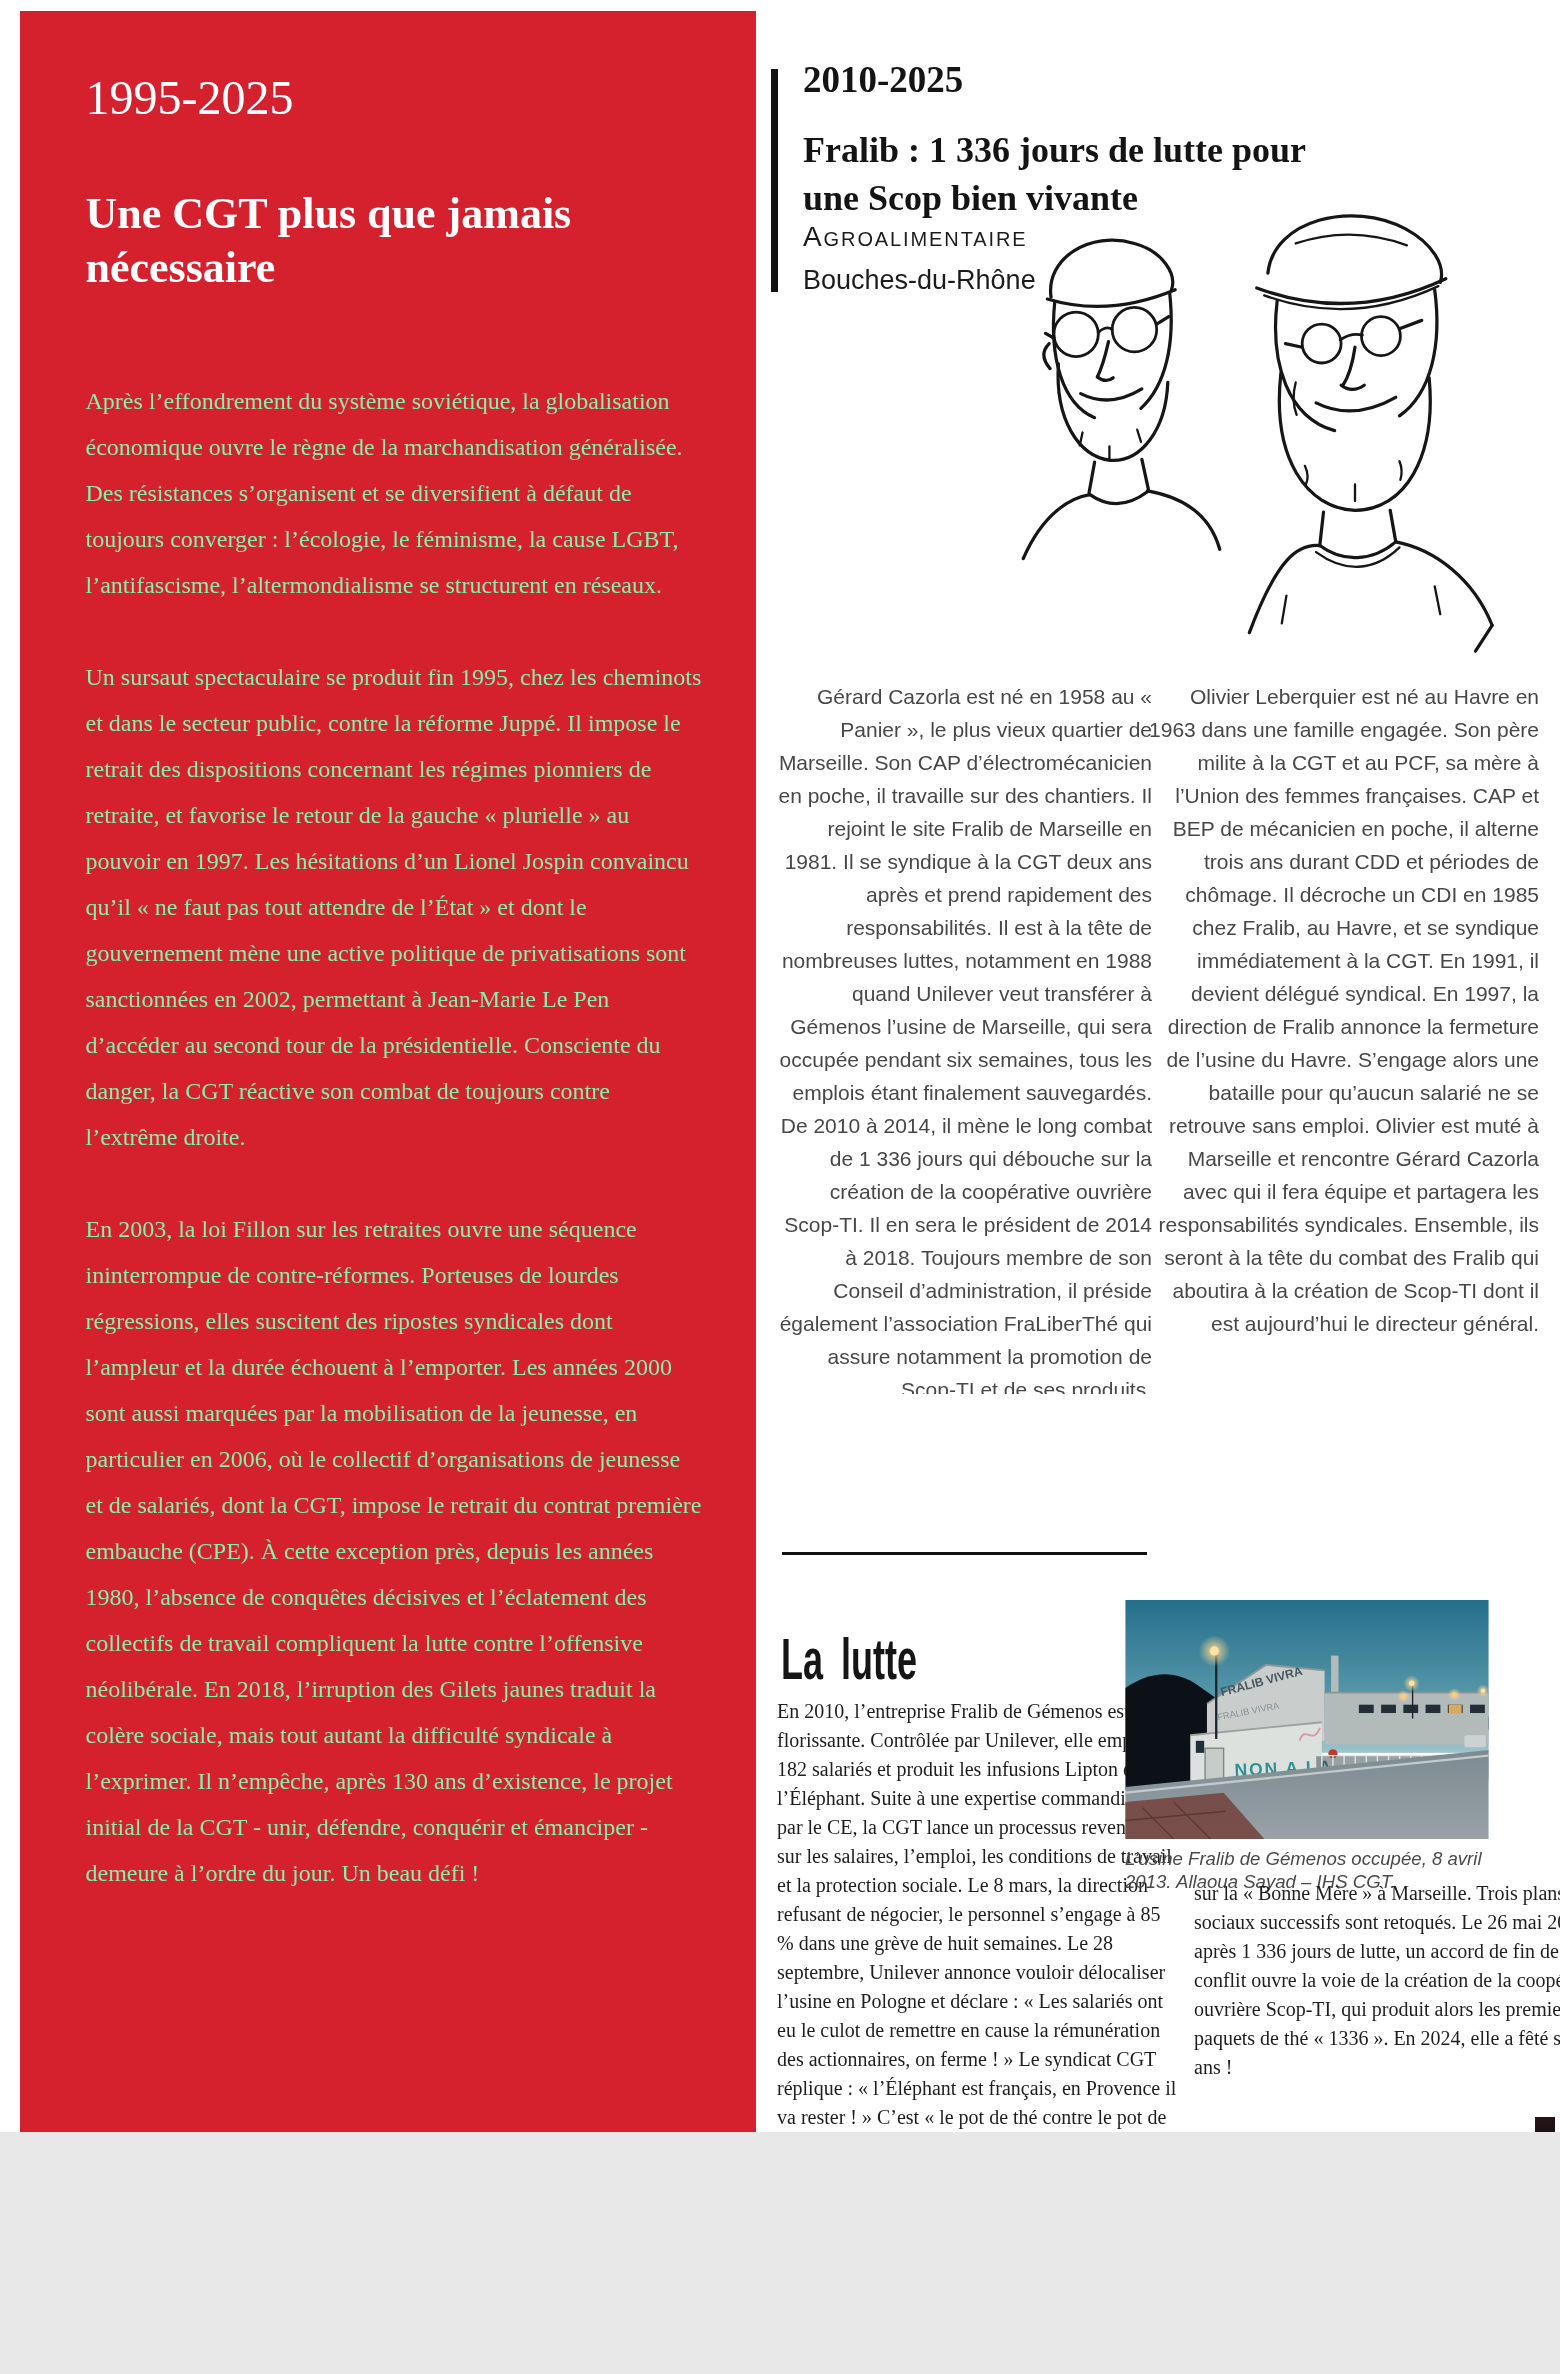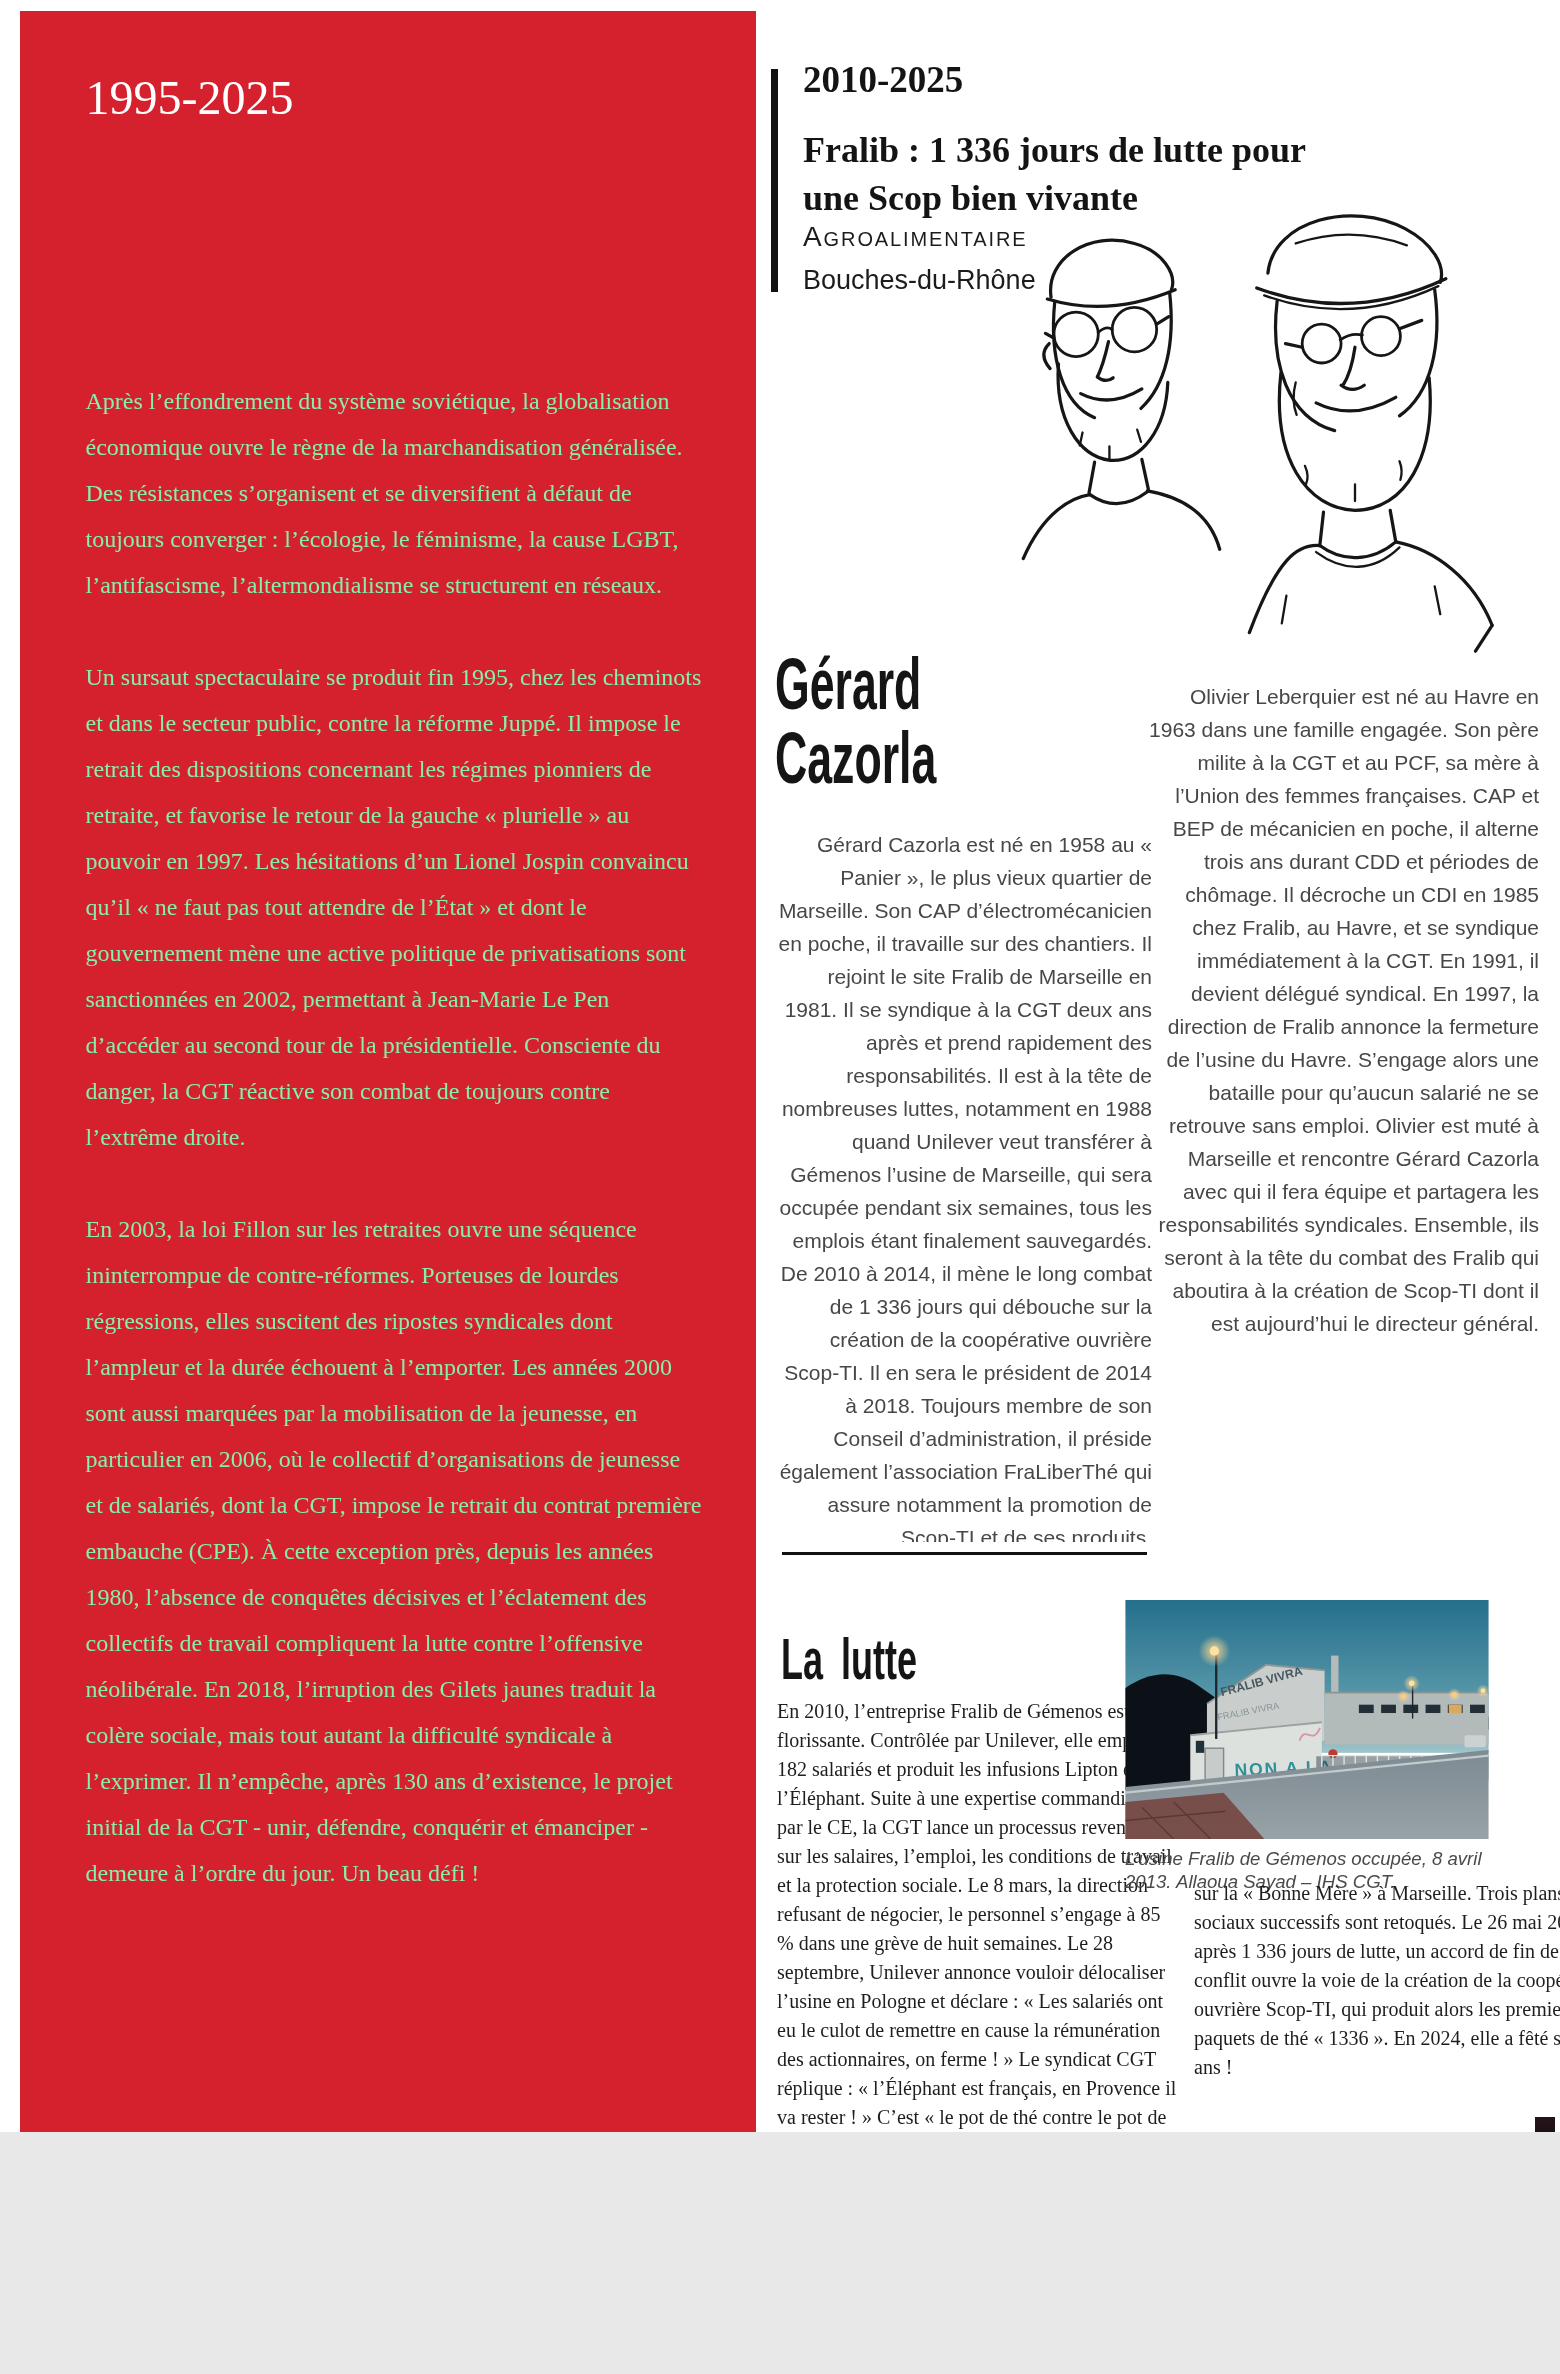--- a/index.html
+++ b/index.html
@@ -55,20 +55,21 @@
   
   text{font-family:"Liberation Sans",sans-serif;}
 </style>
 </head>
 <body>
 
 <div class="page">
 
   <aside class="red-panel">
     <div class="rp-kicker">1995-2025</div>
+    <h1 class="rp-title">Une CGT plus que jamais nécessaire</h1>
     <div class="rp-body">
       <p>Après l’effondrement du système soviétique, la globalisation économique ouvre le règne de la marchandisation généralisée. Des résistances s’organisent et se diversifient à défaut de toujours converger : l’écologie, le féminisme, la cause LGBT, l’antifascisme, l’altermondialisme se structurent en réseaux.</p>
       <p>Un sursaut spectaculaire se produit fin 1995, chez les cheminots et dans le secteur public, contre la réforme Juppé.  Il impose le retrait des dispositions concernant les régimes pionniers de retraite, et favorise le retour de la gauche « plurielle » au pouvoir en 1997. Les hésitations d’un Lionel Jospin convaincu qu’il « ne faut pas tout attendre de l’État » et dont le gouvernement mène une active politique de privatisations sont sanctionnées en 2002, permettant à Jean-Marie Le Pen d’accéder au second tour de la présidentielle. Consciente du danger, la CGT réactive son combat de toujours contre l’extrême droite.</p>
       <p>En 2003, la loi Fillon sur les retraites ouvre une séquence ininterrompue de contre-réformes. Porteuses de lourdes régressions, elles suscitent des ripostes syndicales dont l’ampleur et la durée échouent à l’emporter. Les années 2000 sont aussi marquées par la mobilisation de la jeunesse, en particulier en 2006, où le collectif d’organisations de jeunesse et de salariés, dont la CGT, impose le retrait du contrat première embauche (CPE). À cette exception près, depuis les années 1980, l’absence de conquêtes décisives et l’éclatement des collectifs de travail compliquent la lutte contre l’offensive néolibérale. En 2018, l’irruption des Gilets jaunes traduit la colère sociale, mais tout autant la difficulté syndicale à l’exprimer. Il n’empêche, après 130 ans d’existence, le projet initial de la CGT - unir, défendre, conquérir et émanciper - demeure à l’ordre du jour. Un beau défi !</p>
     </div>
   </aside>
 
   <div class="edge-bar"></div>
   <div class="art-kicker">2010-2025</div>
   <h1 class="art-title">Fralib : 1 336 jours de lutte pour une Scop bien vivante</h1>
@@ -120,22 +121,20 @@
       <path d="M378,388 C402,406 434,406 460,384"></path>
       <path d="M374,395 C404,417 436,417 464,390" stroke-width="2.5"></path>
       <path d="M302,482 C332,402 354,386 378,388"></path>
       <path d="M460,384 C502,392 544,424 564,474"></path>
       <path d="M564,474 L546,502"></path>
       <path d="M342,442 L337,472 M502,432 L508,462" stroke-width="2.5"></path>
     </g>
   </svg>
 
   <section class="profile profile-0">
-    <h2><span class="condensed">Gérard</span><br>
-        <span class="condensed">Cazorla</span></h2>
     <p class="bio">Gérard Cazorla est né en 1958 au « Panier », le plus vieux quartier de Marseille. Son CAP d’électromécanicien en poche, il travaille sur des chantiers. Il rejoint le site Fralib de Marseille en 1981. Il se syndique à la CGT deux ans après et prend rapidement des responsabilités. Il est à la tête de nombreuses luttes, notamment en 1988 quand Unilever veut transférer à Gémenos l’usine de Marseille, qui sera occupée pendant six semaines, tous les emplois étant finalement sauvegardés. De 2010 à 2014, il mène le long combat de 1 336 jours qui débouche sur la création de la coopérative ouvrière Scop-TI. Il en sera le président de 2014 à 2018. Toujours membre de son Conseil d’administration, il préside également l’association FraLiberThé qui assure notamment la promotion de Scop-TI et de ses produits.</p>
   </section>
 
   <section class="profile profile-1">
     <p class="bio">Olivier Leberquier est né au Havre en 1963 dans une famille engagée. Son père milite à la CGT et au PCF, sa mère à l’Union des femmes françaises. CAP et BEP de mécanicien en poche, il alterne trois ans durant CDD et périodes de chômage. Il décroche un CDI en 1985 chez Fralib, au Havre, et se syndique immédiatement à la CGT. En 1991, il devient délégué syndical. En 1997, la direction de Fralib annonce la fermeture de l’usine du Havre. S’engage alors une bataille pour qu’aucun salarié ne se retrouve sans emploi. Olivier est muté à Marseille et rencontre Gérard Cazorla avec qui il fera équipe et partagera les responsabilités syndicales. Ensemble, ils seront à la tête du combat des Fralib qui aboutira à la création de Scop-TI dont il est aujourd’hui le directeur général.</p>
   </section>
 
   <div class="bio-rule"></div>
 
   <h2 class="lutte-heading"><span class="condensed">La lutte</span></h2>

